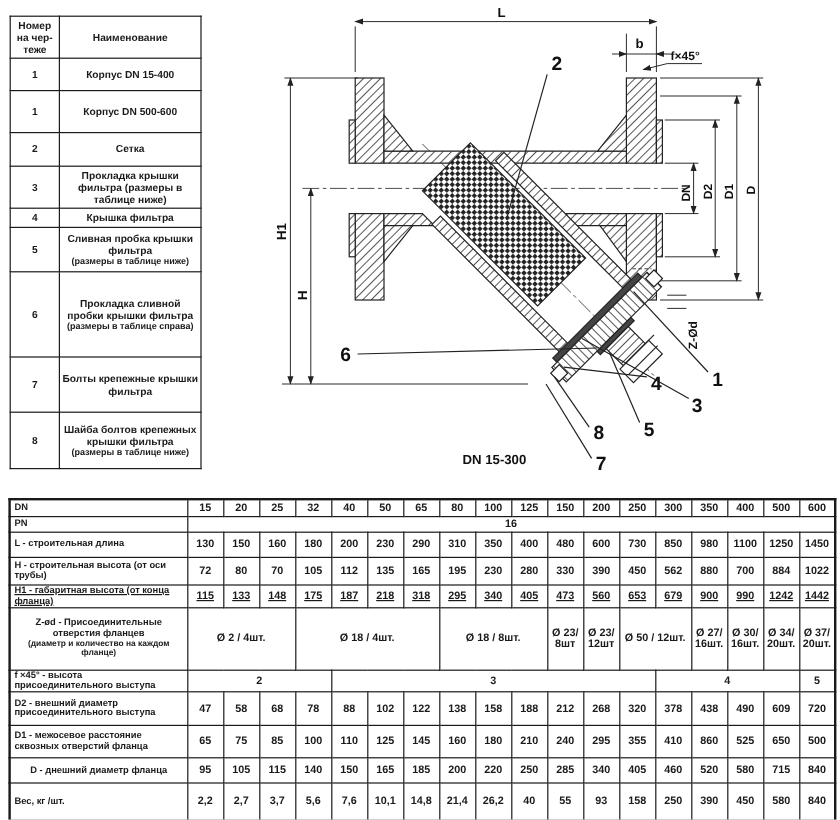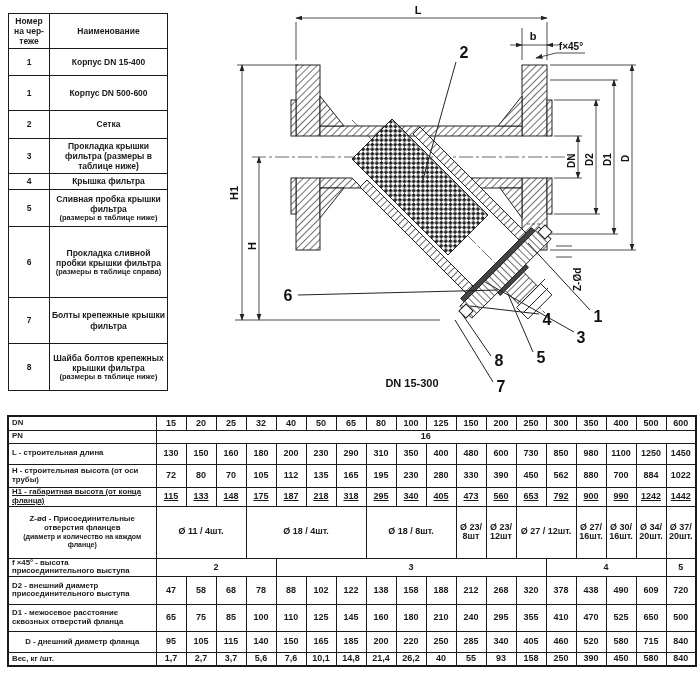--- a/index.html
+++ b/index.html
@@ -328,34 +328,34 @@
         <td colspan="1">175</td>
         <td colspan="1">187</td>
         <td colspan="1">218</td>
         <td colspan="1">318</td>
         <td colspan="1">295</td>
         <td colspan="1">340</td>
         <td colspan="1">405</td>
         <td colspan="1">473</td>
         <td colspan="1">560</td>
         <td colspan="1">653</td>
-        <td colspan="1">792</td>
+        <td colspan="1">679</td>
         <td colspan="1">900</td>
         <td colspan="1">990</td>
         <td colspan="1">1242</td>
         <td colspan="1">1442</td>
       </tr>
       <tr style="height: 52px;">
         <th class="c">Z-ød - Присоединительные отверстия фланцев<span class="sub">(диаметр и количество на каждом фланце)</span></th>
-        <td colspan="3">Ø 11 / 4шт.</td>
+        <td colspan="3">Ø 2 / 4шт.</td>
         <td colspan="4">Ø 18 / 4шт.</td>
         <td colspan="3">Ø 18 / 8шт.</td>
         <td colspan="1">Ø 23/ 8шт</td>
         <td colspan="1">Ø 23/ 12шт</td>
-        <td colspan="2">Ø 27 / 12шт.</td>
+        <td colspan="2">Ø 50 / 12шт.</td>
         <td colspan="1">Ø 27/ 16шт.</td>
         <td colspan="1">Ø 30/ 16шт.</td>
         <td colspan="1">Ø 34/ 20шт.</td>
         <td colspan="1">Ø 37/ 20шт.</td>
       </tr>
       <tr style="height: 14px; padding-left: 40px;">
         <th>f ×45° - высота присоединительного выступа</th>
         <td colspan="4">2</td>
         <td colspan="9">3</td>
         <td colspan="4">4</td>
@@ -391,21 +391,21 @@
         <td colspan="1">110</td>
         <td colspan="1">125</td>
         <td colspan="1">145</td>
         <td colspan="1">160</td>
         <td colspan="1">180</td>
         <td colspan="1">210</td>
         <td colspan="1">240</td>
         <td colspan="1">295</td>
         <td colspan="1">355</td>
         <td colspan="1">410</td>
-        <td colspan="1">470</td>
+        <td colspan="1">860</td>
         <td colspan="1">525</td>
         <td colspan="1">650</td>
         <td colspan="1">500</td>
       </tr>
       <tr style="height: 21px;">
         <th class="c">D - днешний диаметр фланца</th>
         <td colspan="1">95</td>
         <td colspan="1">105</td>
         <td colspan="1">115</td>
         <td colspan="1">140</td>
@@ -417,23 +417,23 @@
         <td colspan="1">250</td>
         <td colspan="1">285</td>
         <td colspan="1">340</td>
         <td colspan="1">405</td>
         <td colspan="1">460</td>
         <td colspan="1">520</td>
         <td colspan="1">580</td>
         <td colspan="1">715</td>
         <td colspan="1">840</td>
       </tr>
-      <tr style="height: 14px;">
+      <tr style="height: 32px;">
         <th>Вес, кг /шт.</th>
-        <td colspan="1">1,7</td>
+        <td colspan="1">2,2</td>
         <td colspan="1">2,7</td>
         <td colspan="1">3,7</td>
         <td colspan="1">5,6</td>
         <td colspan="1">7,6</td>
         <td colspan="1">10,1</td>
         <td colspan="1">14,8</td>
         <td colspan="1">21,4</td>
         <td colspan="1">26,2</td>
         <td colspan="1">40</td>
         <td colspan="1">55</td>

